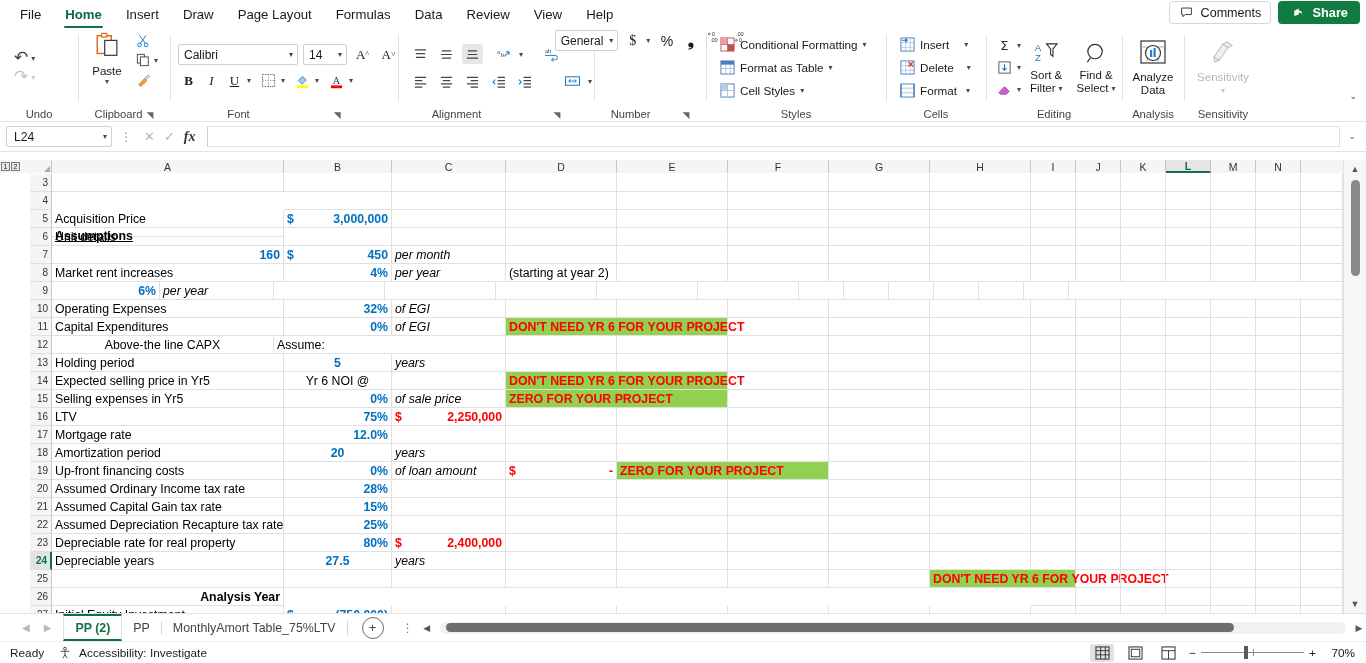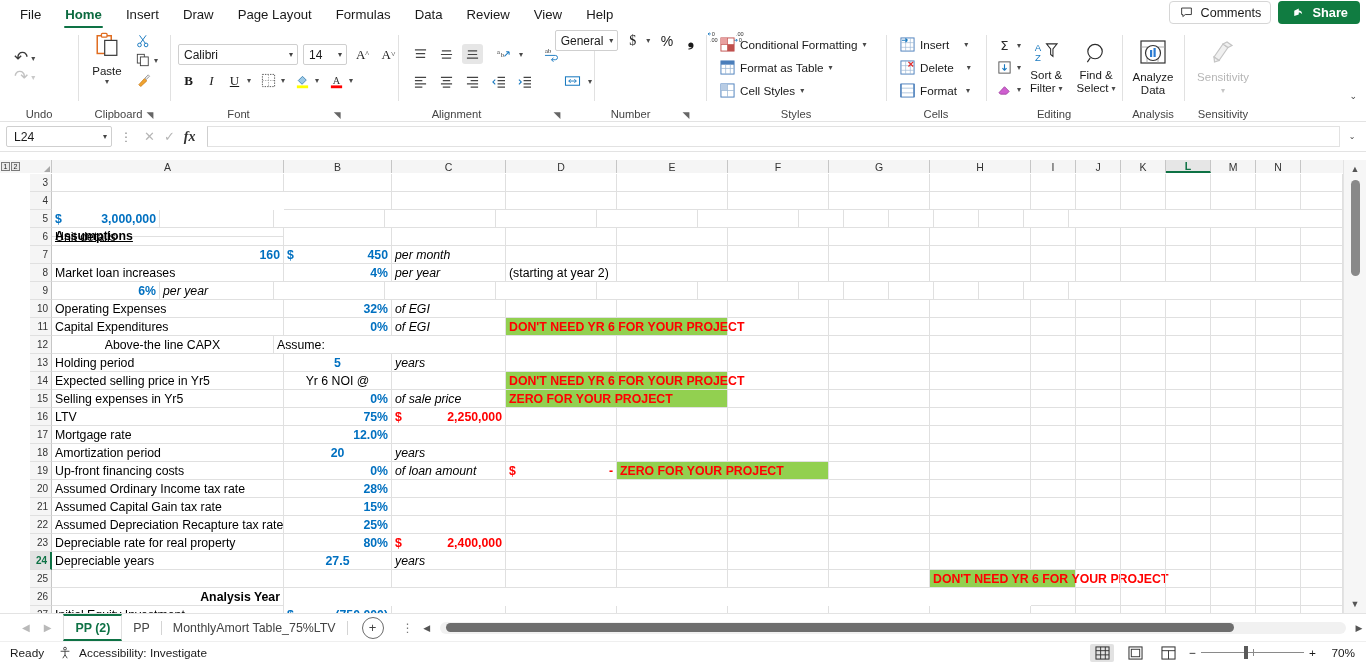--- a/index.html
+++ b/index.html
@@ -710,20 +710,21 @@
           <div class="cell" style="width: 45px;"></div>
           <div class="cell" style="width: 45px;"></div>
           <div class="cell" style="width: 45px;"></div>
           <div class="cell" style="width: 45px;"></div>
           <div class="cell" style="width: 45px;"></div>
           <div class="cell" style="flex: 1 1 0%;"></div>
         </div>
         <div class="row">
           <div class="rowh-outline"></div>
           <div class="rowh">5</div>
+          <div class="cell" style="width: 232px;">Acquisition Price</div>
           <div class="cell blue ovf" style="width: 108px;">
             <span class="dollar-cell">
               <span class="sym">$</span>
               <span class="val">3,000,000</span>
             </span>
           </div>
           <div class="cell" style="width: 114px;"></div>
           <div class="cell" style="width: 111px;"></div>
           <div class="cell" style="width: 111px;"></div>
           <div class="cell" style="width: 101px;"></div>
@@ -776,21 +777,21 @@
           <div class="cell" style="width: 45px;"></div>
           <div class="cell" style="width: 45px;"></div>
           <div class="cell" style="width: 45px;"></div>
           <div class="cell" style="width: 45px;"></div>
           <div class="cell" style="width: 45px;"></div>
           <div class="cell" style="flex: 1 1 0%;"></div>
         </div>
         <div class="row">
           <div class="rowh-outline"></div>
           <div class="rowh">8</div>
-          <div class="cell" style="width: 232px;">Market loan increases</div>
+          <div class="cell" style="width: 232px;">Market rent increases</div>
           <div class="cell blue r" style="width: 108px;">4%</div>
           <div class="cell ital" style="width: 114px;">per year</div>
           <div class="cell" style="width: 111px;">(starting at year 2)</div>
           <div class="cell" style="width: 111px;"></div>
           <div class="cell" style="width: 101px;"></div>
           <div class="cell" style="width: 101px;"></div>
           <div class="cell" style="width: 101px;"></div>
           <div class="cell" style="width: 45px;"></div>
           <div class="cell" style="width: 45px;"></div>
           <div class="cell" style="width: 45px;"></div>

